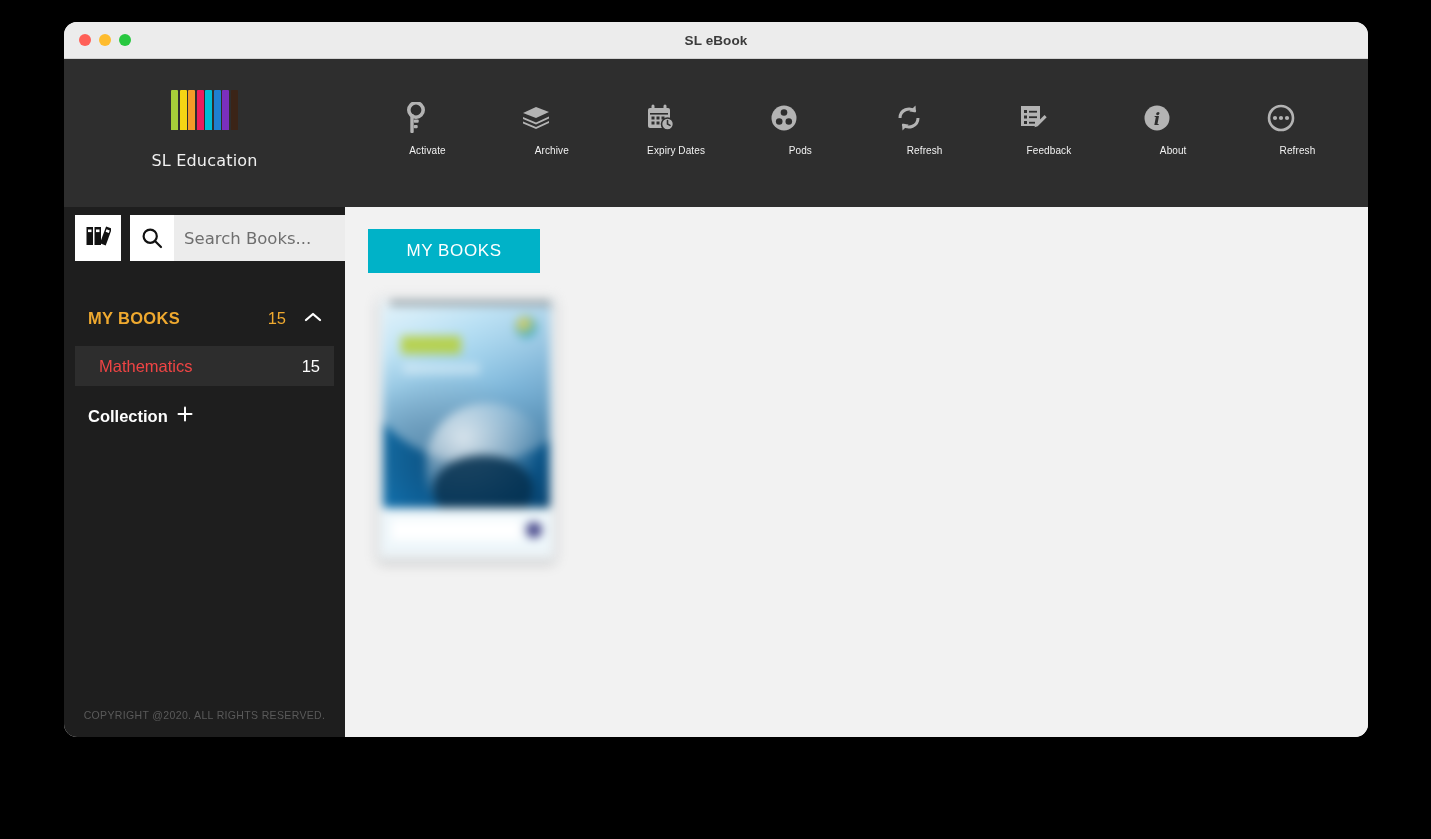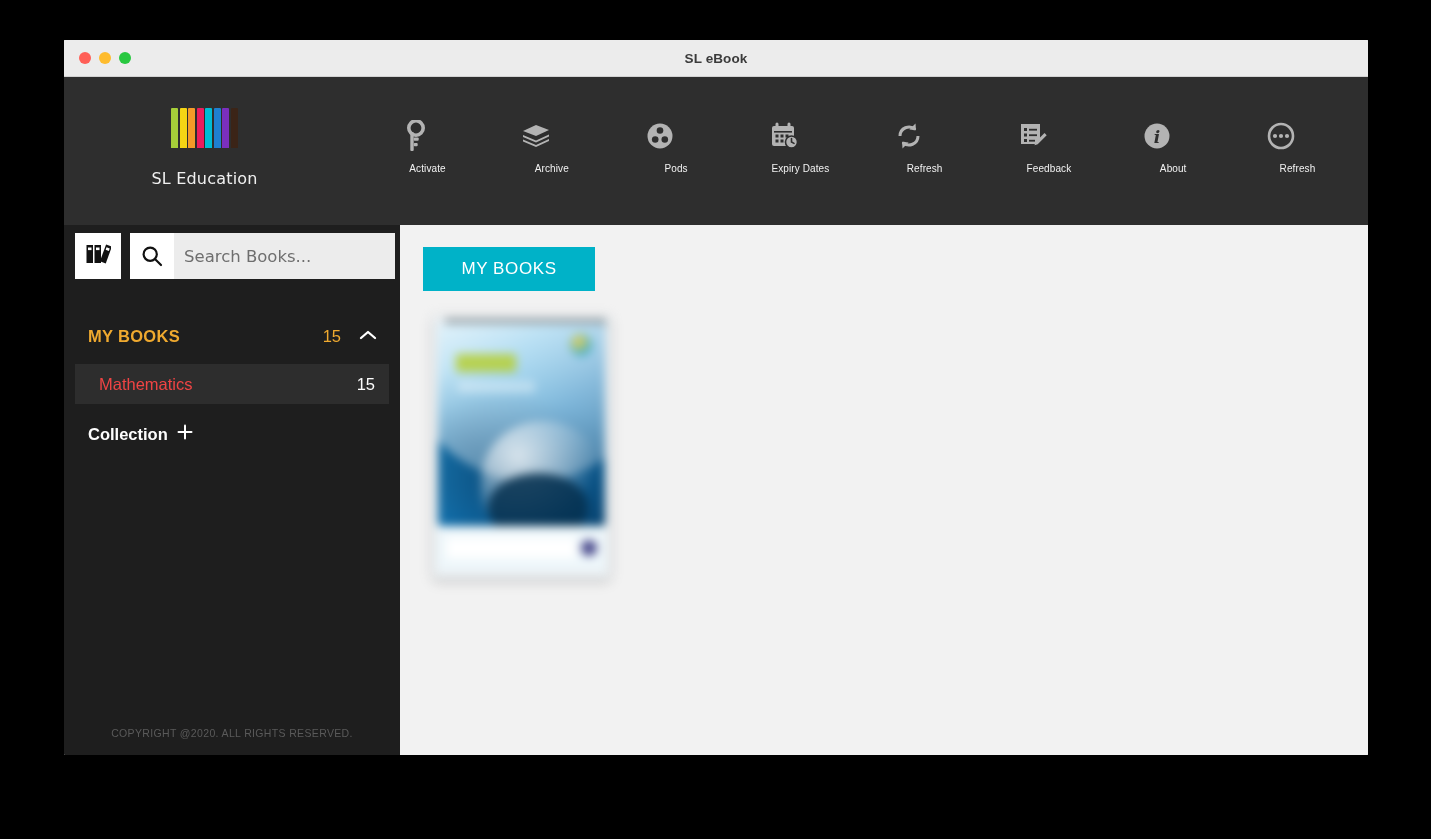--- a/index.html
+++ b/index.html
@@ -6,23 +6,23 @@
   html, body {
     width: 1431px; height: 839px;
     background: #000000;
     font-family: "Liberation Sans", sans-serif;
     overflow: hidden;
   }
 
   
   .window {
     position: absolute;
-    left: 64px; top: 40px;
+    left: 64px; top: 22px;
     width: 1304px; height: 715px;
-    border-radius: 1px;
+    border-radius: 13px;
     overflow: hidden;
     background: #f2f2f2;
   }
 
   
   .titlebar {
     position: relative;
     height: 37px;
     background: #ececec;
     border-bottom: 1px solid #d2d2d2;
@@ -100,21 +100,21 @@
     font-size: 10px;
     letter-spacing: .1px;
     margin-left: 32px;
   }
 
   
   .body { display: flex; height: 530px; }
 
   
   .sidebar {
-    width: 336px;
+    width: 281px;
     background: #1e1e1e;
     position: relative;
     display: flex;
     flex-direction: column;
   }
   .searchrow {
     display: flex;
     margin: 8px 11px 0 11px;
     height: 46px;
   }
@@ -361,32 +361,20 @@
 
       <button class="tool">
         <span class="ic">
           <svg width="32" height="26" viewBox="0 0 32 26" fill="#b3b3b3">
             <path d="M3 8 L16 2 L29 7 L16 13 Z"></path>
             <path d="M3 12 L16 17.5 L29 11.5 L29 13.5 L16 19.5 L3 14 Z"></path>
             <path d="M3 16.5 L16 22 L29 16 L29 18 L16 24 L3 18.5 Z"></path>
           </svg>
         </span>
         <span class="lbl">Archive</span>
-      </button>
-
-      <button class="tool">
-        <span class="ic">
-          <svg width="28" height="28" viewBox="0 0 28 28">
-            <circle cx="14" cy="14" r="12.5" fill="#b3b3b3"></circle>
-            <circle cx="14" cy="8.5" r="3.3" fill="#2e2e2e"></circle>
-            <circle cx="9.2" cy="17.5" r="3.3" fill="#2e2e2e"></circle>
-            <circle cx="18.8" cy="17.5" r="3.3" fill="#2e2e2e"></circle>
-          </svg>
-        </span>
-        <span class="lbl">Pods</span>
       </button>
 
       <button class="tool">
         <span class="ic">
           <svg width="30" height="30" viewBox="0 0 30 30" fill="#b3b3b3">
             <rect x="3" y="5" width="22" height="20" rx="2"></rect>
             <rect x="6.5" y="1.5" width="3" height="6" rx="1.5"></rect>
             <rect x="18.5" y="1.5" width="3" height="6" rx="1.5"></rect>
             <rect x="5" y="10" width="18" height="1.6" fill="#2e2e2e"></rect>
             <g fill="#2e2e2e">
@@ -394,20 +382,32 @@
               <rect x="11.5" y="13.5" width="3" height="3"></rect>
               <rect x="16.5" y="13.5" width="3" height="3"></rect>
               <rect x="6.5" y="18.5" width="3" height="3"></rect>
               <rect x="11.5" y="18.5" width="3" height="3"></rect>
             </g>
             <circle cx="22.5" cy="21" r="6" fill="#b3b3b3" stroke="#2e2e2e" stroke-width="1.6"></circle>
             <path d="M22.5 17.5 L22.5 21 L25 22.4" stroke="#2e2e2e" stroke-width="1.6" fill="none" stroke-linecap="round"></path>
           </svg>
         </span>
         <span class="lbl">Expiry Dates</span>
+      </button>
+
+      <button class="tool">
+        <span class="ic">
+          <svg width="28" height="28" viewBox="0 0 28 28">
+            <circle cx="14" cy="14" r="12.5" fill="#b3b3b3"></circle>
+            <circle cx="14" cy="8.5" r="3.3" fill="#2e2e2e"></circle>
+            <circle cx="9.2" cy="17.5" r="3.3" fill="#2e2e2e"></circle>
+            <circle cx="18.8" cy="17.5" r="3.3" fill="#2e2e2e"></circle>
+          </svg>
+        </span>
+        <span class="lbl">Pods</span>
       </button>
 
       <button class="tool">
         <span class="ic">
           <svg width="28" height="28" viewBox="0 0 28 28" fill="none" stroke="#b3b3b3" stroke-width="3">
             <path d="M5 14 a9 9 0 0 1 15.2 -6.5"></path>
             <path d="M23 14 a9 9 0 0 1 -15.2 6.5"></path>
             <path d="M20.5 1.5 L21 8.2 L14.4 7.6 Z" fill="#b3b3b3" stroke="none"></path>
             <path d="M7.5 26.5 L7 19.8 L13.6 20.4 Z" fill="#b3b3b3" stroke="none"></path>
           </svg>

